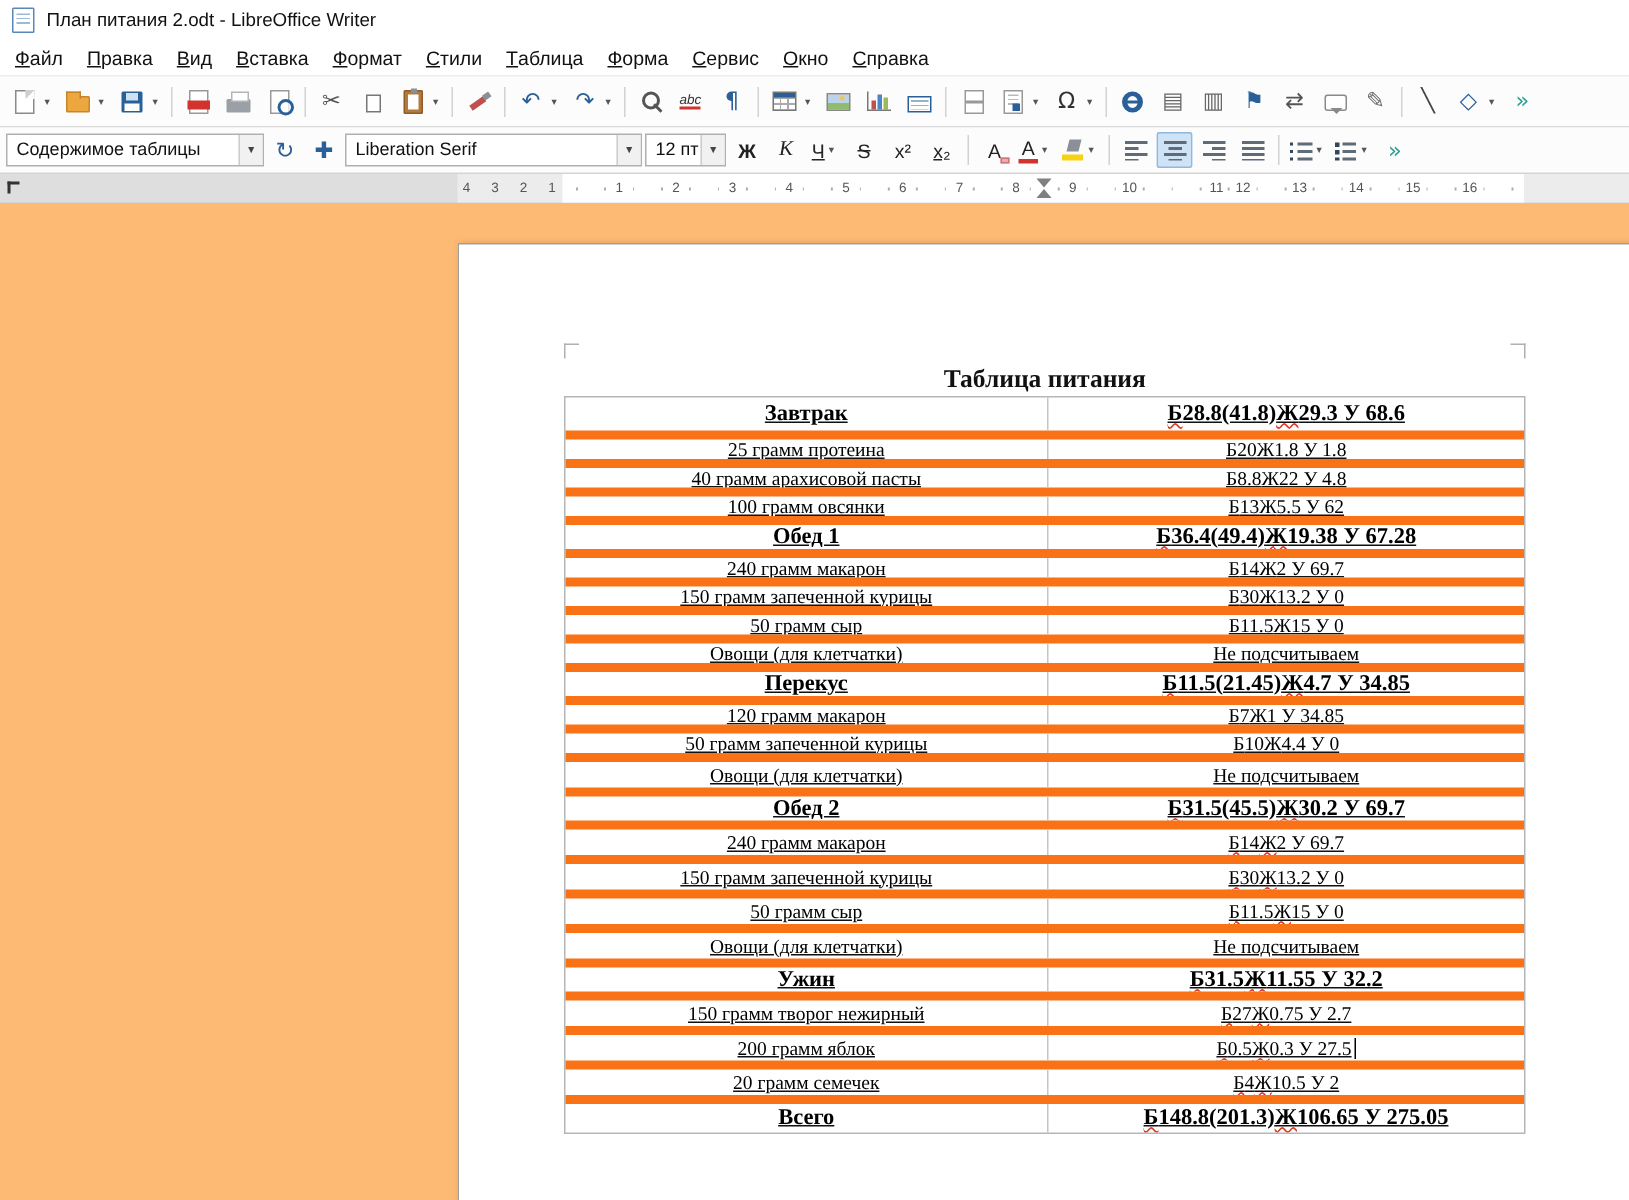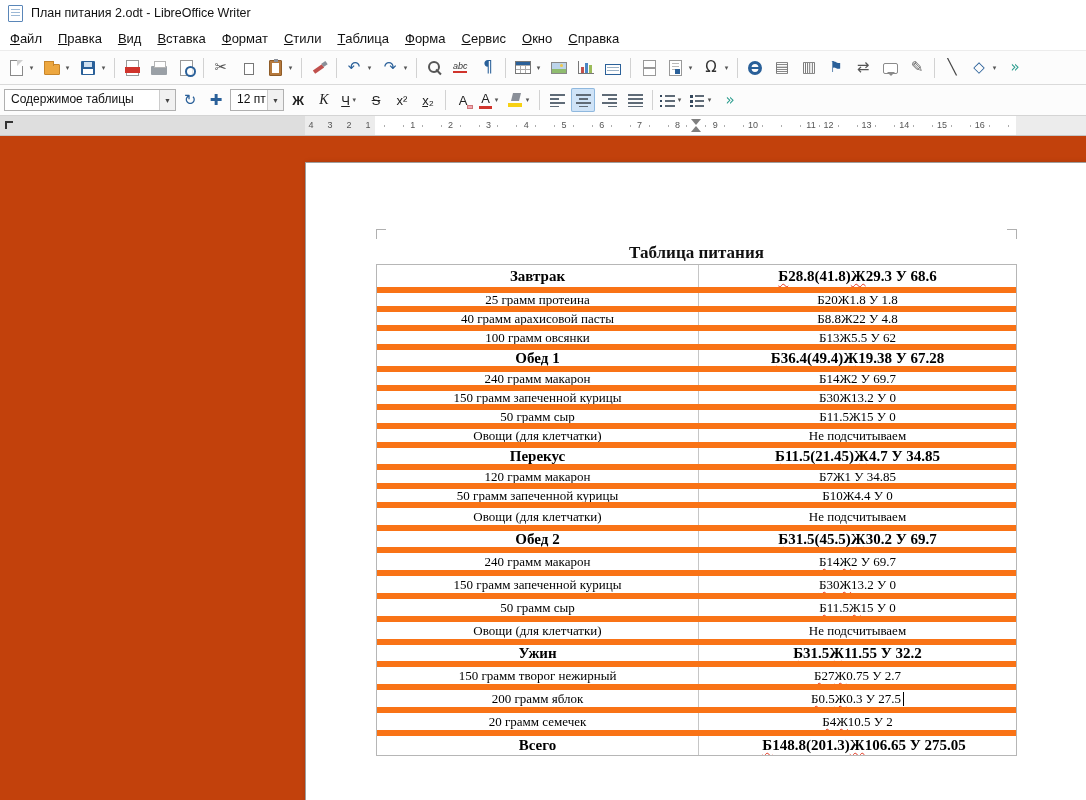--- a/index.html
+++ b/index.html
@@ -118,30 +118,30 @@
   .r-text { position:absolute; left:375px; width:641px; top:0; bottom:0; background:#fff;
     background-image:repeating-linear-gradient(to right, #adadad 0 1px, transparent 1px 18.9px);
     background-size:auto 2px; background-position:9px center; background-repeat:repeat-x; }
   .r-num { position:absolute; top:4px; transform:translateX(-50%); }
   .tab-sel { position:absolute; left:5px; top:5px; width:8px; height:8px; border-left:2px solid #333; border-top:2px solid #333; }
   .indent { position:absolute; left:691px; top:3px; width:0; height:0; }
   .indent .t1 { position:absolute; left:0; top:0; border-left:5px solid transparent; border-right:5px solid transparent; border-top:6px solid #7f7f7f; }
   .indent .t2 { position:absolute; left:0; top:7px; border-left:5px solid transparent; border-right:5px solid transparent; border-bottom:6px solid #7f7f7f; }
 
   
-  .canvas { flex:1; position:relative; background:#c2410c; overflow:hidden; }
+  .canvas { flex:1; position:relative; background:#fdba74; overflow:hidden; }
   .page { position:absolute; left:305px; top:26px; width:794px; height:1200px; background:#fff;
     border:1px solid #9e9e9e; box-shadow:2px 2px 6px rgba(0,0,0,.28); }
   .corner { position:absolute; width:10px; height:10px; }
   .corner.tl { left:70px; top:66px; border-left:1px solid #b0b0b0; border-top:1px solid #b0b0b0; }
   .corner.tr { left:701px; top:66px; border-right:1px solid #b0b0b0; border-top:1px solid #b0b0b0; }
   .content { width:641px; margin:79px 0 0 70px; }
   .doc-title { text-align:center; font-family:"Liberation Serif","DejaVu Serif",serif; font-weight:bold; font-size:17px; height:21px; line-height:21px; }
   .dtable { width:641px; border:1px solid #b6b6b6; margin-top:1px; }
-  .trow { display:flex; }
+  .trow { display:flex;text-decoration:underline; }
   .trow + .trow { border-top:6px solid #f97316; }
   .trow { height:19px; }
   .trow.tall { height:23px; }
   .trow.header { height:22px; }
   .trow.total { height:25px;gap:13px; }
   .cell { display:flex; align-items:center; justify-content:center; font-family:"Liberation Serif","DejaVu Serif",serif; font-size:13px; color:#000; white-space:nowrap; overflow:hidden; }
   .cl { width:322px; border-right:1px solid #c6c6c6; }
   .cr { flex:1; }
   .trow.header .cell, .trow.total .cell { font-weight:bold; font-size:15px; }
   .sp { text-decoration-line:underline; text-decoration-style:wavy; text-decoration-color:#e2351f; text-decoration-thickness:1px; text-underline-offset:2px; }
@@ -330,20 +330,24 @@
   <div class="fmtbar">
       <div class="combo" style="width: 172px;">
         <div class="cval">Содержимое таблицы</div>
         <div class="carrow">▼</div>
       </div>
       <div class="fbtn" style="position: relative;">
         <span class="tglyph" style="color: rgb(42, 96, 153);">↻</span>
       </div>
       <div class="fbtn" style="position: relative;">
         <span class="tglyph" style="color: rgb(42, 96, 153);">✚</span>
+      </div>
+      <div class="combo" style="width: 198px;">
+        <div class="cval">Liberation Serif</div>
+        <div class="carrow">▼</div>
       </div>
       <div class="combo" style="width: 54px;">
         <div class="cval">12 пт</div>
         <div class="carrow">▼</div>
       </div>
       <div class="fbtn" style="position: relative;">
         <span class="flabel lb-bold">Ж</span>
       </div>
       <div class="fbtn" style="position: relative;">
         <span class="flabel lb-italic">К</span>

